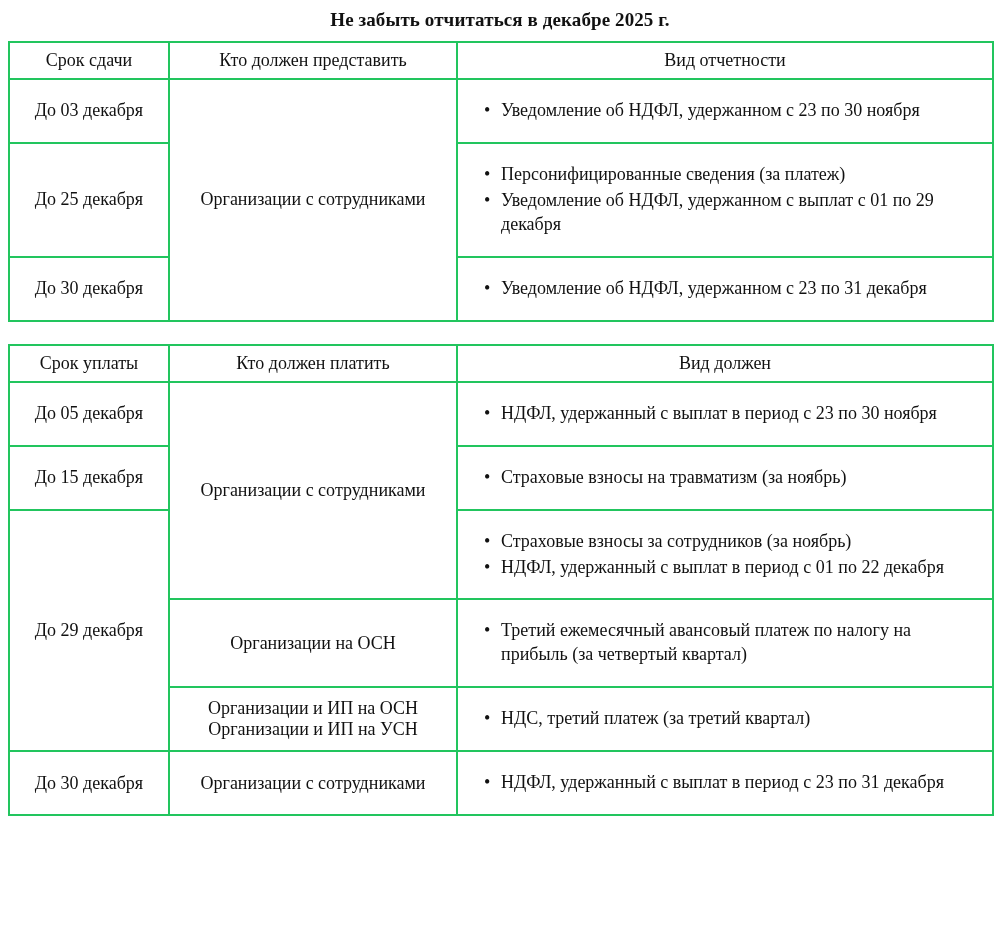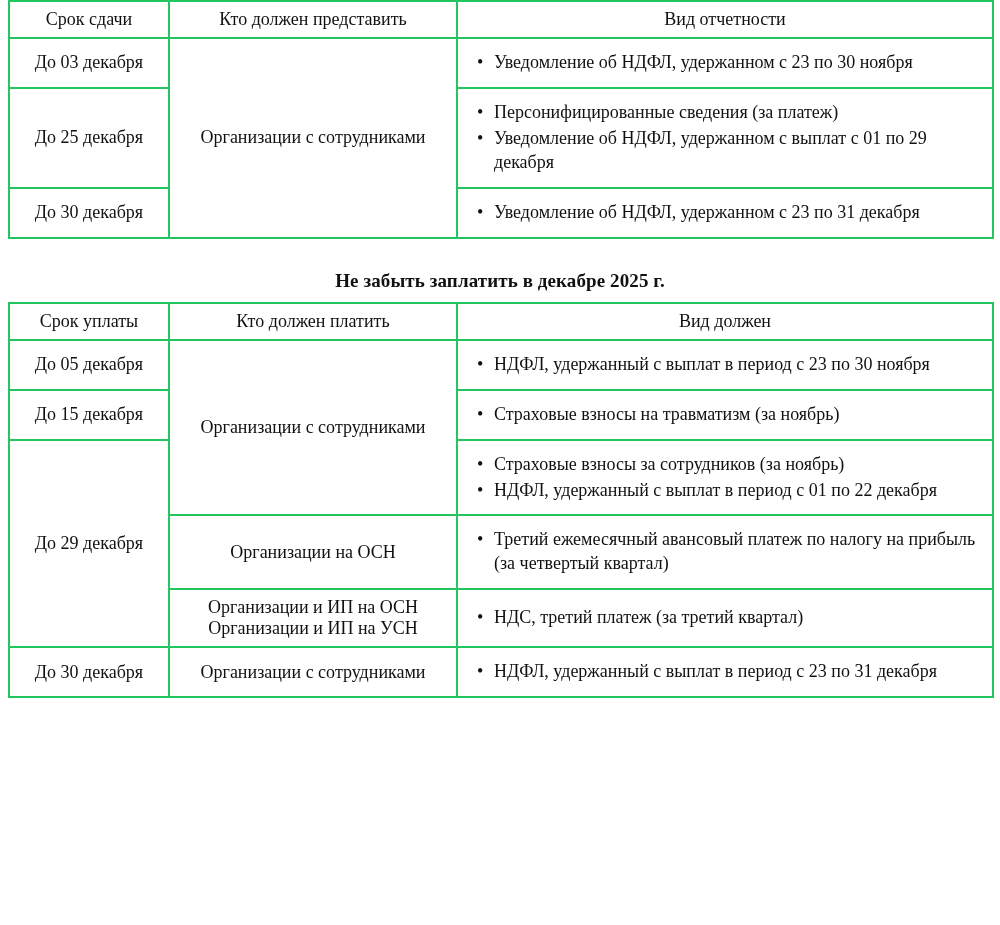--- a/index.html
+++ b/index.html
@@ -53,21 +53,21 @@
     padding-top: 9px;
     padding-bottom: 9px;
   }
   .center {
     text-align: center;
   }
   .cell-term {
     text-align: center;
   }
   ul.items {
-    margin: 4px;
+    margin: 11px;
     padding: 0 0 0 22px;
     list-style: none;
   }
   ul.items li {
     position: relative;
     padding: 1px 0 1px 0;
     line-height: 1.33;
   }
   ul.items li::before {
     content: "\2022";
@@ -80,20 +80,21 @@
   }
   .gap {
     height: 22px;
   }
 </style>
 </head>
 <body>
 
 <div class="page">
 
+  <h2 class="section-title">Не забыть отчитаться в декабре 2025 г.</h2>
 
   <table class="grid">
     <colgroup>
       <col class="col-term">
         <col class="col-who">
         <col class="col-kind">
     </colgroup>
     <tbody>
       <tr class="hdr">
         <td>Срок сдачи</td>
@@ -127,21 +128,20 @@
           <ul class="items">
             <li>Уведомление об НДФЛ, удержанном с 23 по 31 декабря</li>
           </ul>
         </td>
       </tr>
     </tbody>
   </table>
 
   <div class="gap"></div>
 
-  <h2 class="section-title">Не забыть заплатить в декабре 2025 г.</h2>
 
   <table class="grid">
     <colgroup>
       <col class="col-term">
         <col class="col-who">
         <col class="col-kind">
     </colgroup>
     <tbody>
       <tr class="hdr">
         <td>Срок уплаты</td>

